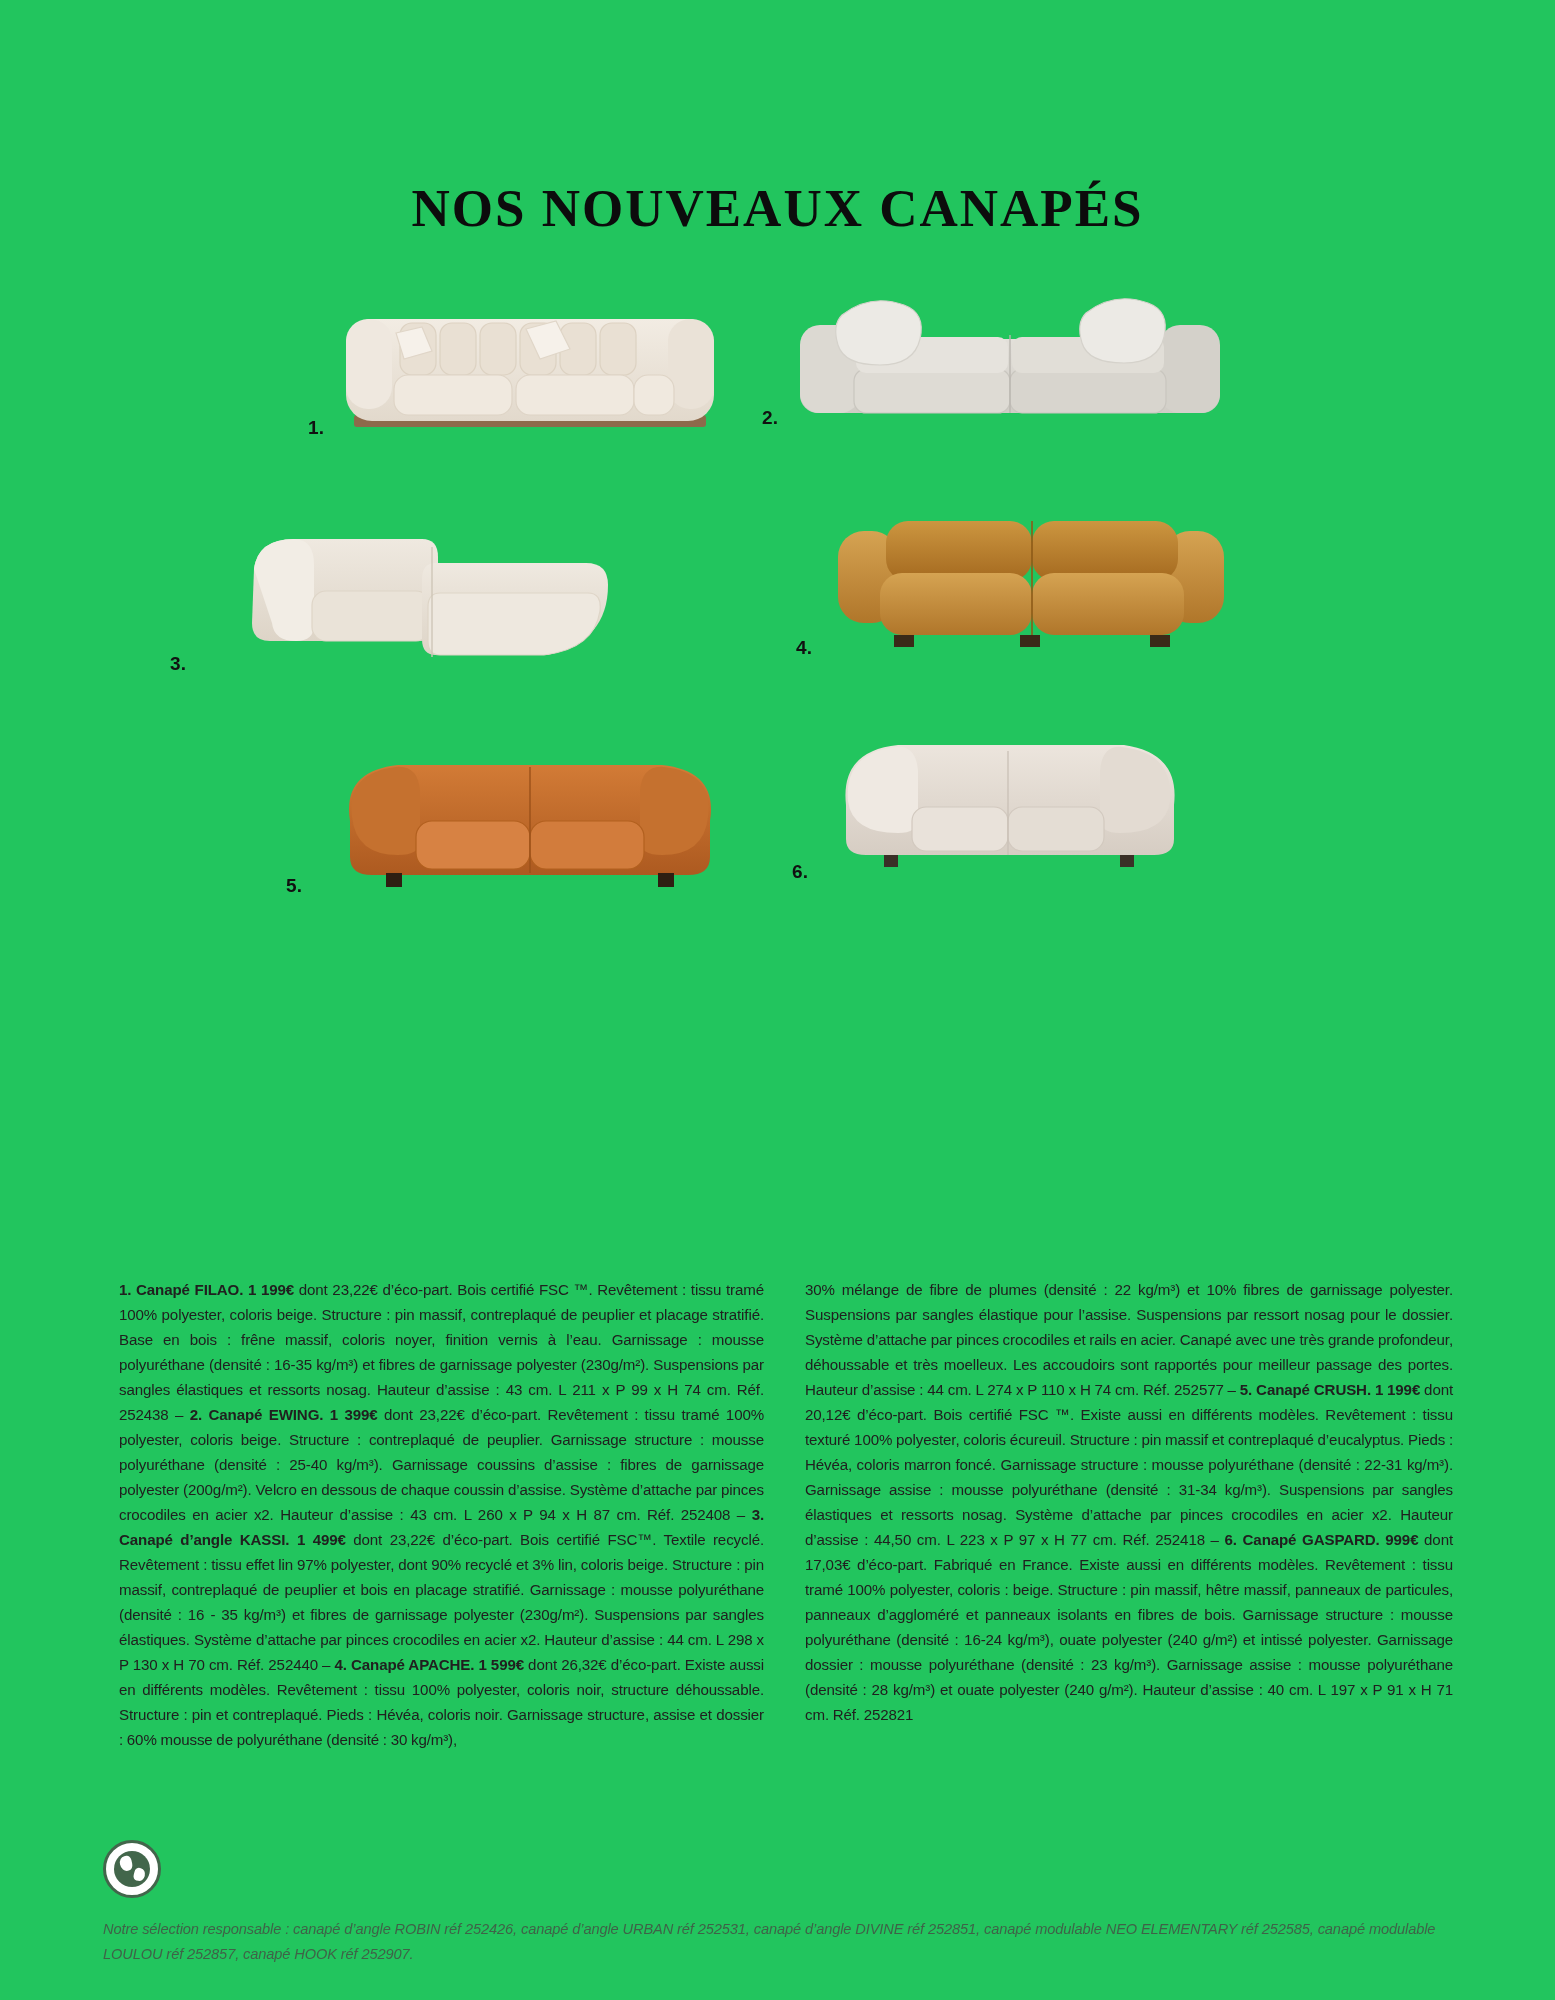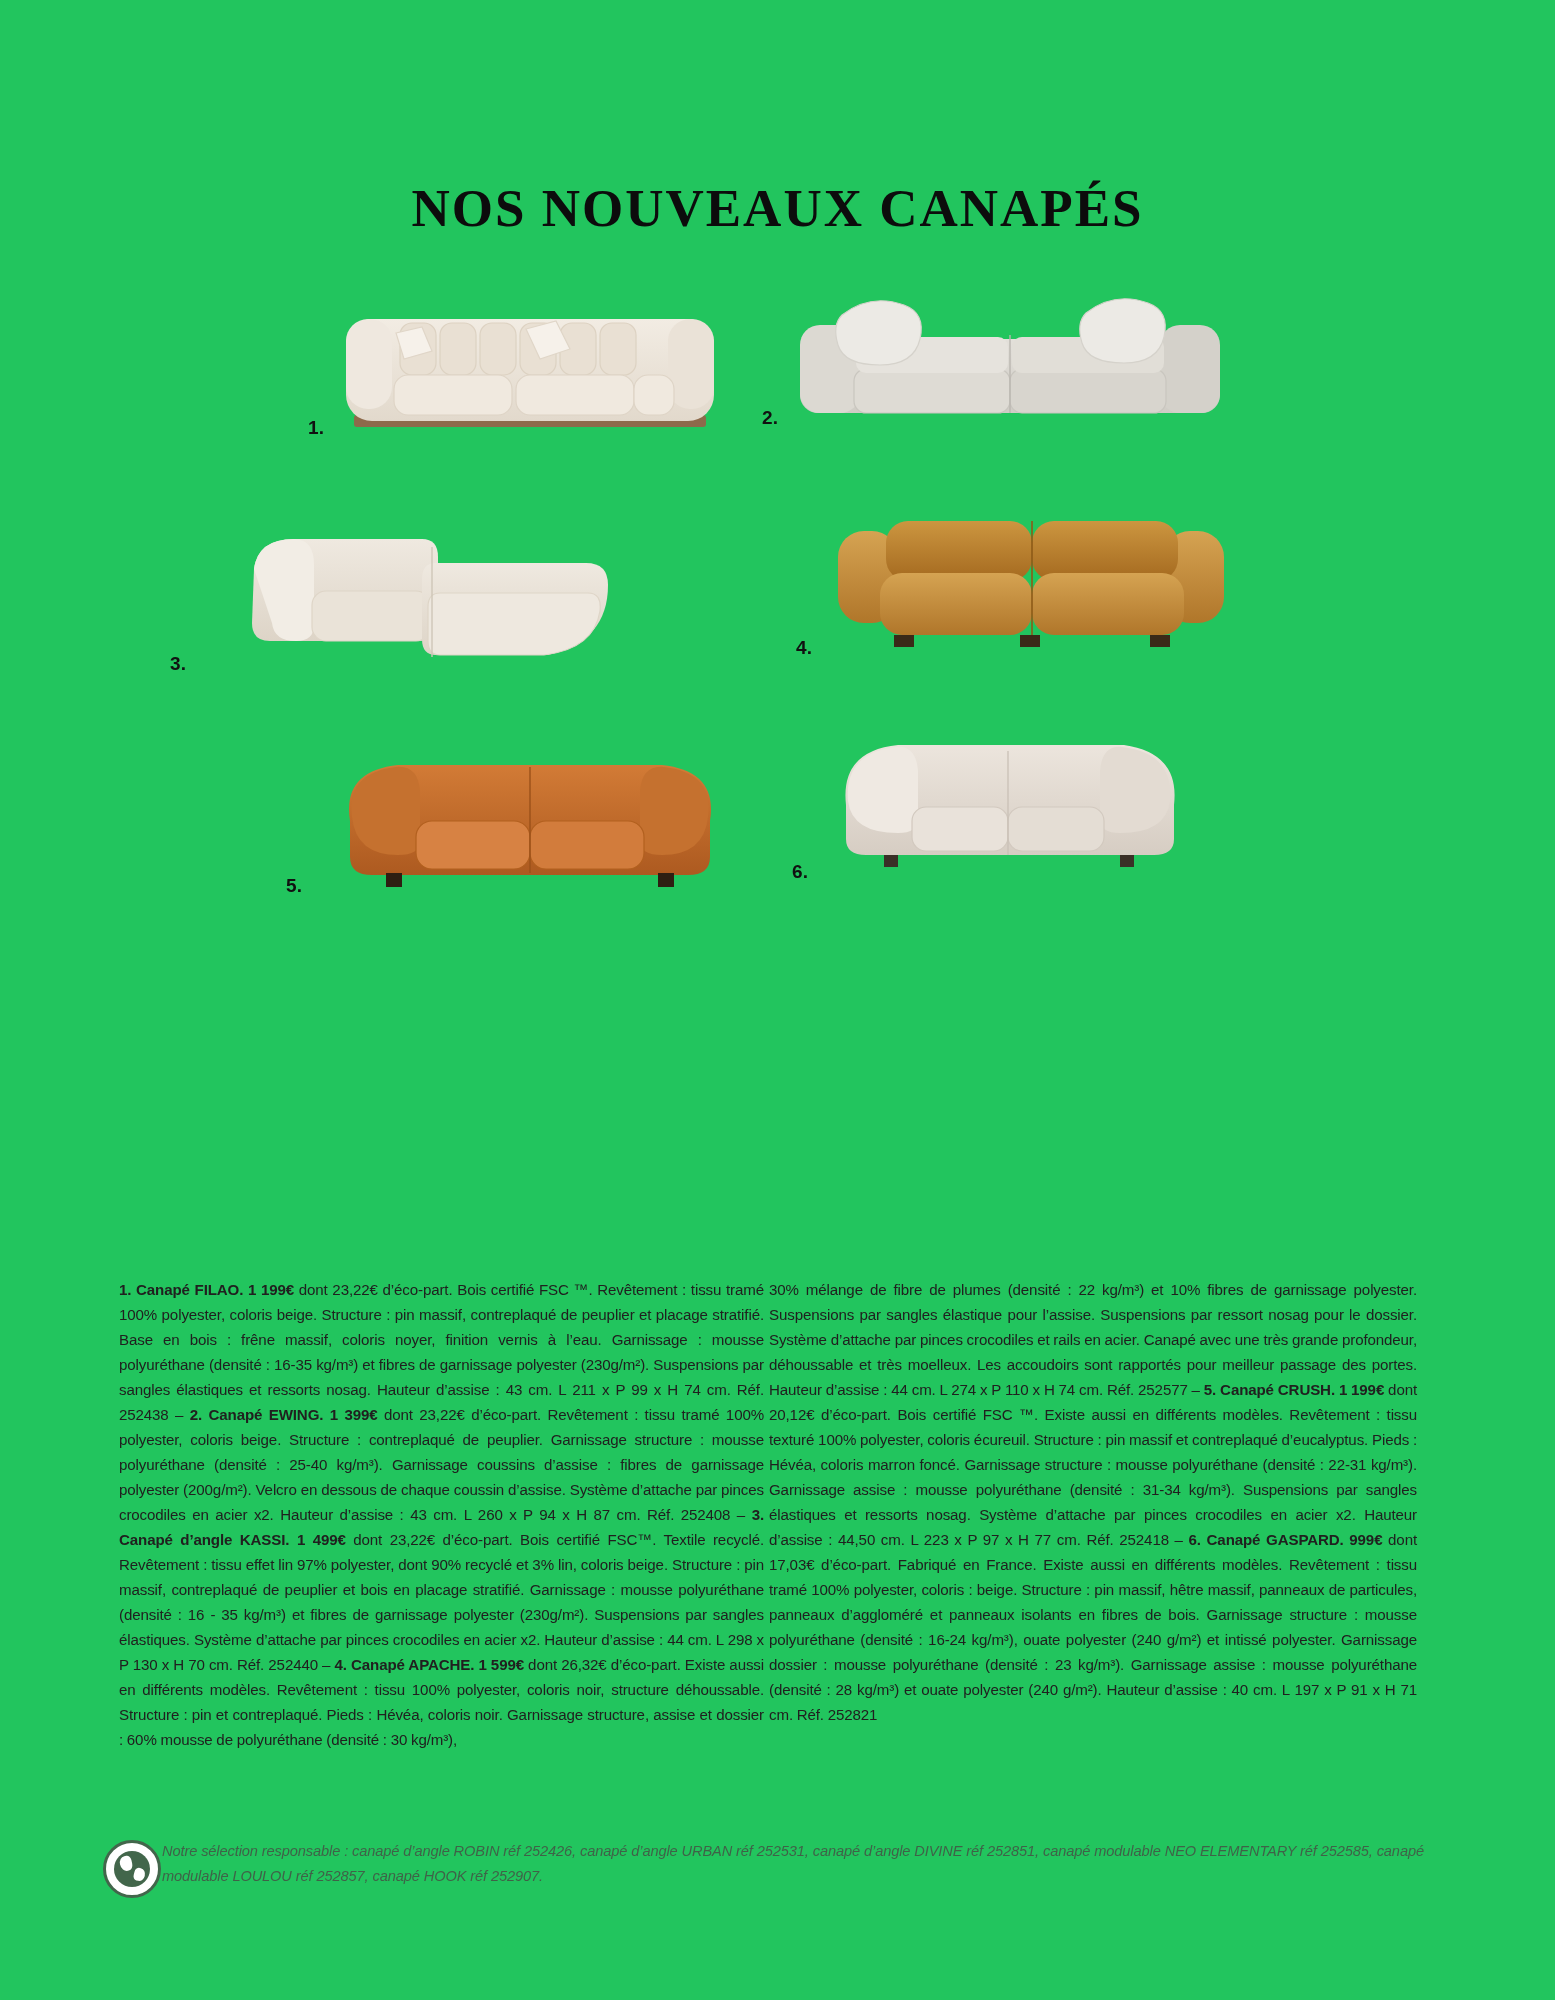--- a/index.html
+++ b/index.html
@@ -44,26 +44,26 @@
     position:absolute;top:0;
     font-size:15.1px;
     line-height:25.0px;
     color:#20201f;
     text-align:justify;
     font-family:"Liberation Sans", sans-serif;
     letter-spacing:-0.12px;
     word-spacing:-0.3px;
   }
   .col.left{left:16px;width:645px;}
-  .col.right{left:666px;width:648px;}
+  .col.right{left:702px;width:648px;}
 
   
   .eco{
     position:absolute;left:103px;top:1838px;width:1350px;
-    display:flex;align-items:flex-start;gap:1px;
+    display:flex;align-items:flex-start;gap:18px;flex-direction:column;
   }
   .eco-badge{
     flex:0 0 auto;width:52px;height:52px;border-radius:50%;
     border:3px solid #42664b;
     display:flex;align-items:center;justify-content:center;
     position:relative;background:#fff;margin-top:2px;
   }
   .eco-badge .inner{
     width:36px;height:36px;border-radius:50%;
     background:#42664b;position:relative;overflow:hidden;

